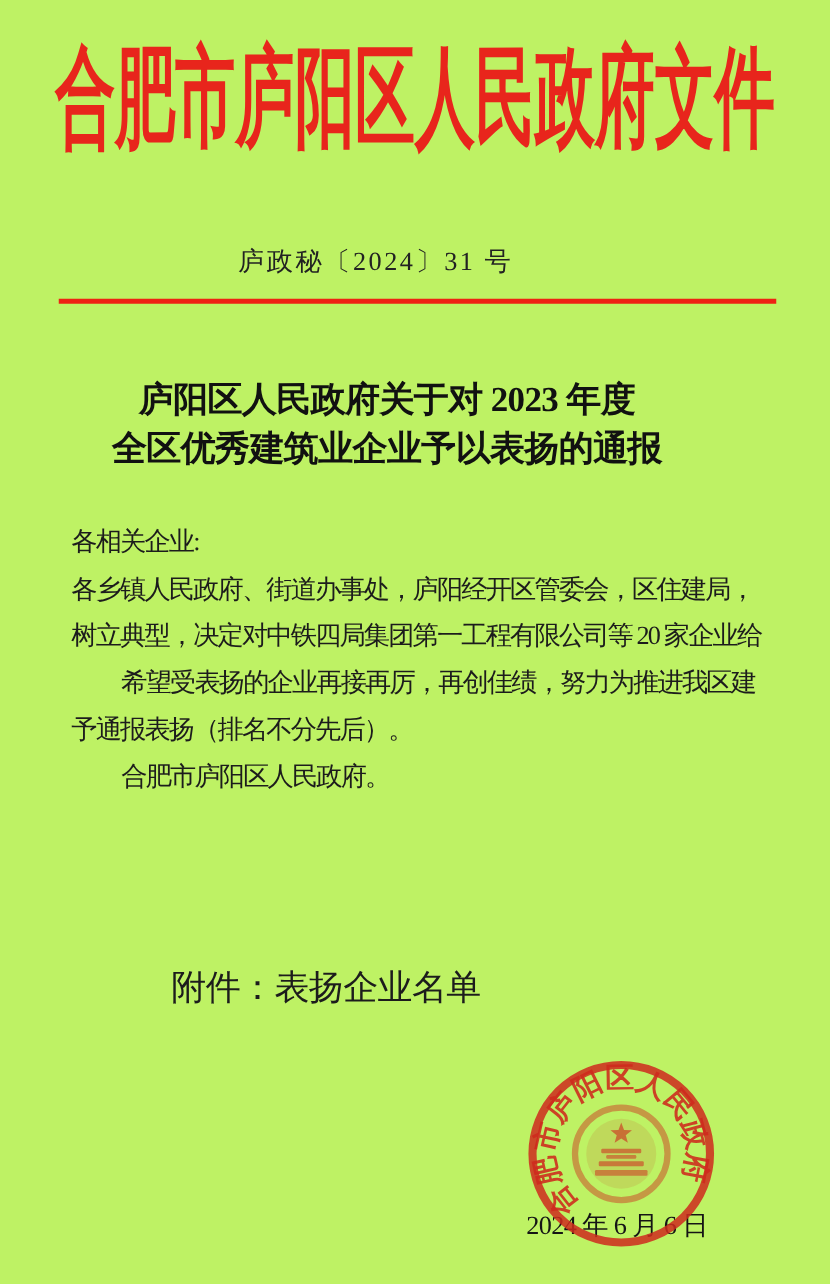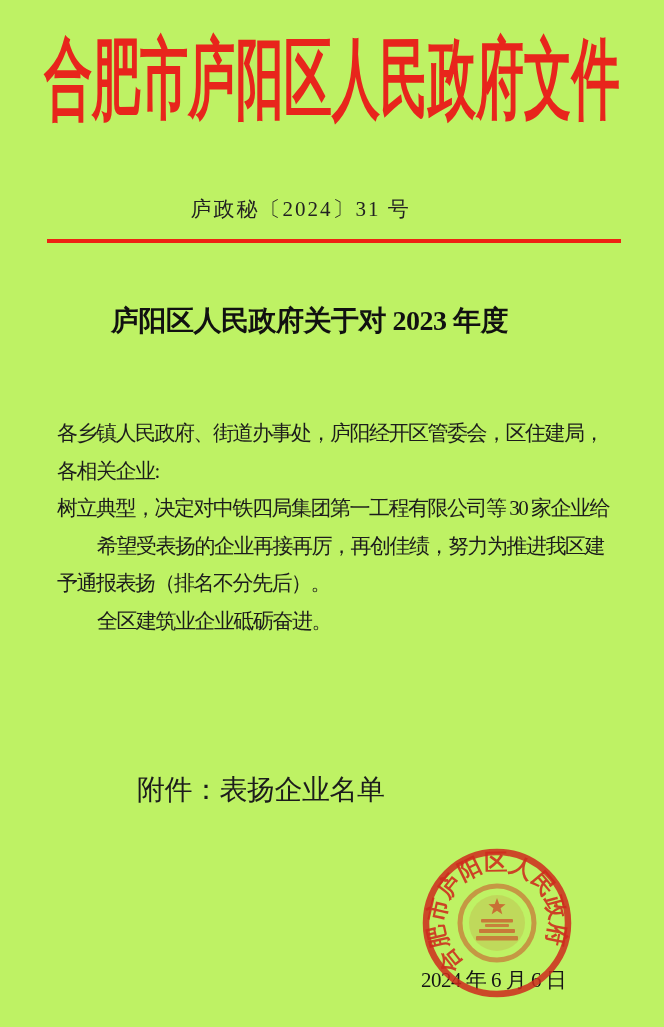--- a/index.html
+++ b/index.html
@@ -72,29 +72,30 @@
   <div class="org-title">
     <span class="stretch">合肥市庐阳区人民政府文件</span>
   </div>
 
   <div class="doc-number">庐政秘〔2024〕31 号</div>
 
   <div class="red-line"></div>
 
   <div class="doc-title">
     <div>庐阳区人民政府关于对 2023 年度</div>
+    <div>全区优秀建筑业企业予以表扬的通报</div>
   </div>
 
   <div class="body-text">
+    <div class="line">各相关企业:</div>
     <div class="line">各乡镇人民政府、街道办事处，庐阳经开区管委会，区住建局，</div>
-    <div class="line">各相关企业:</div>
-    <div class="line">树立典型，决定对中铁四局集团第一工程有限公司等 30 家企业给</div>
+    <div class="line">树立典型，决定对中铁四局集团第一工程有限公司等 20 家企业给</div>
     <div class="line ind">希望受表扬的企业再接再厉，再创佳绩，努力为推进我区建</div>
     <div class="line">予通报表扬（排名不分先后）。</div>
-    <div class="line ind">全区建筑业企业砥砺奋进。</div>
+    <div class="line ind">合肥市庐阳区人民政府。</div>
   </div>
 
   <div class="attachment">附件：表扬企业名单</div>
 
   <div class="issue-date">2024 年 6 月 6 日</div>
 
   <svg class="seal" width="156" height="160" viewBox="0 0 156 160">
     <defs>
       <path id="sealArc" d="M 78 133 A 53 53 0 1 1 78.05 133" fill="none"></path>
     </defs>

